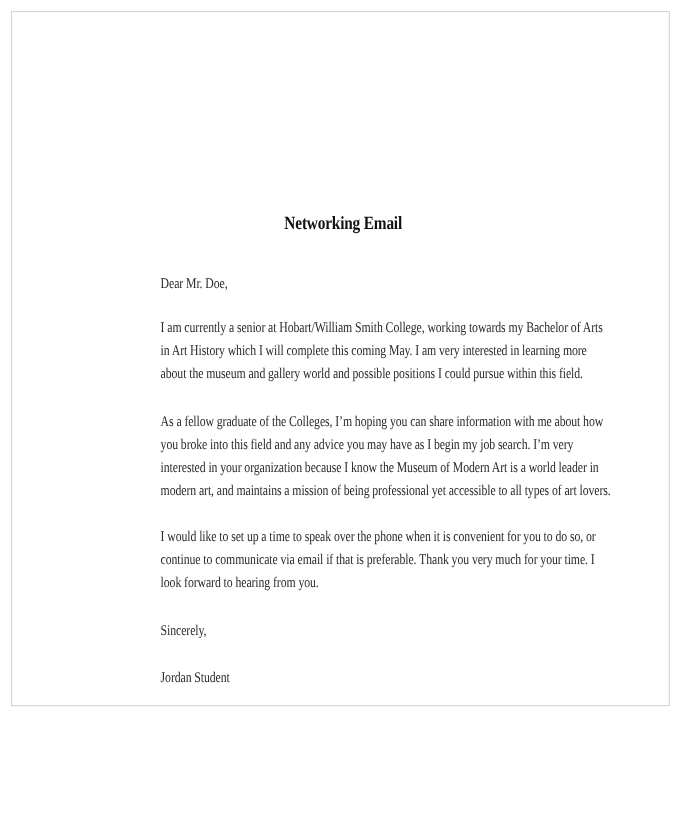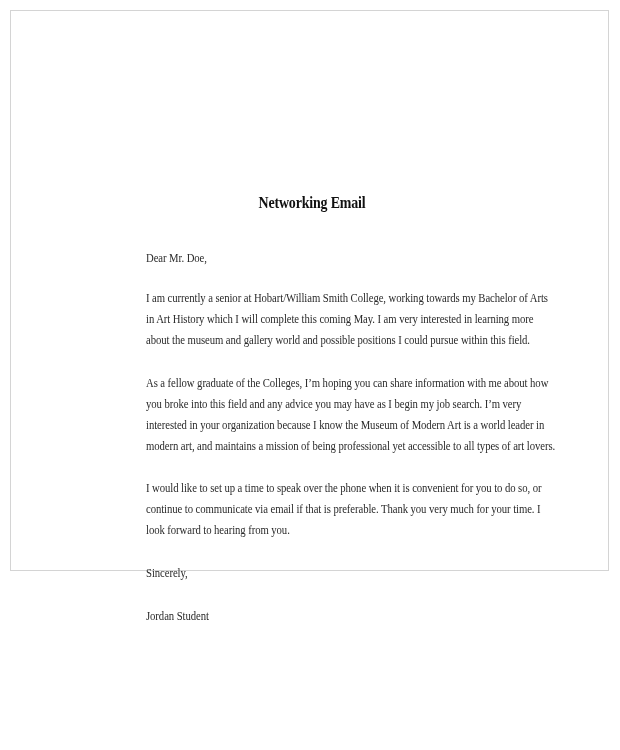--- a/index.html
+++ b/index.html
@@ -11,21 +11,21 @@
       width: 620px;
       height: 750px;
       position: relative;
       overflow: hidden;
     }
     .page {
       position: absolute;
       left: 10px;
       top: 10px;
       width: 599px;
-      height: 561px;
+      height: 632px;
       border: 1px solid #d4d4d4;
       background: #ffffff;
       box-sizing: border-box;
     }
     .doc {
       position: absolute;
       left: 125px;
       top: 0;
       width: 370px;
       font-family: "Liberation Serif", "DejaVu Serif", serif;

